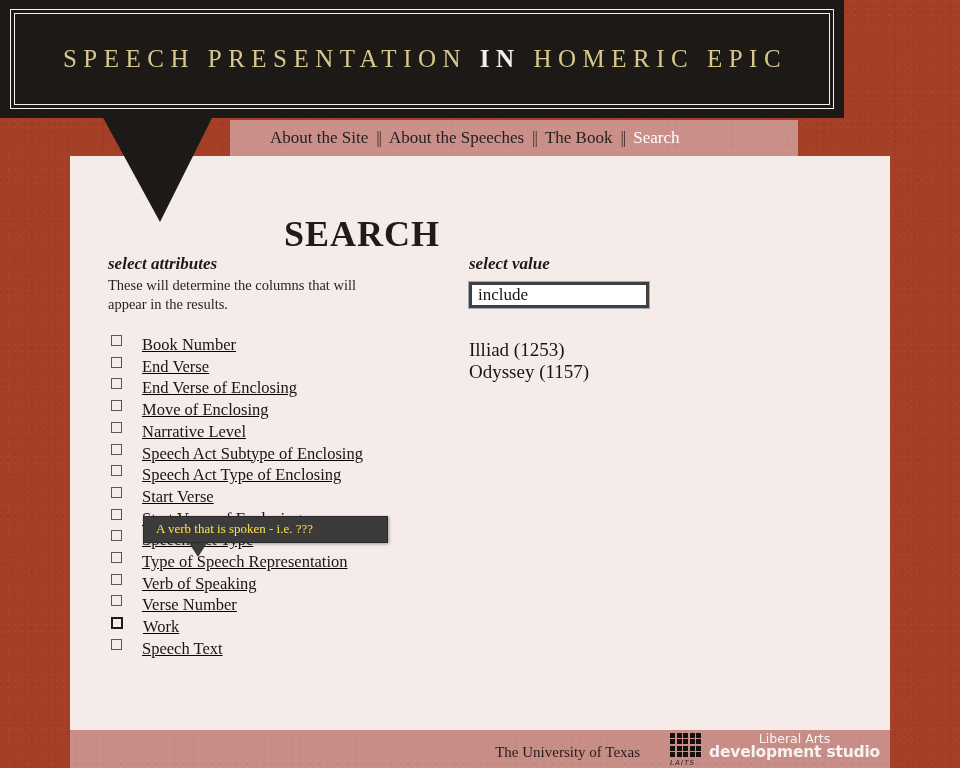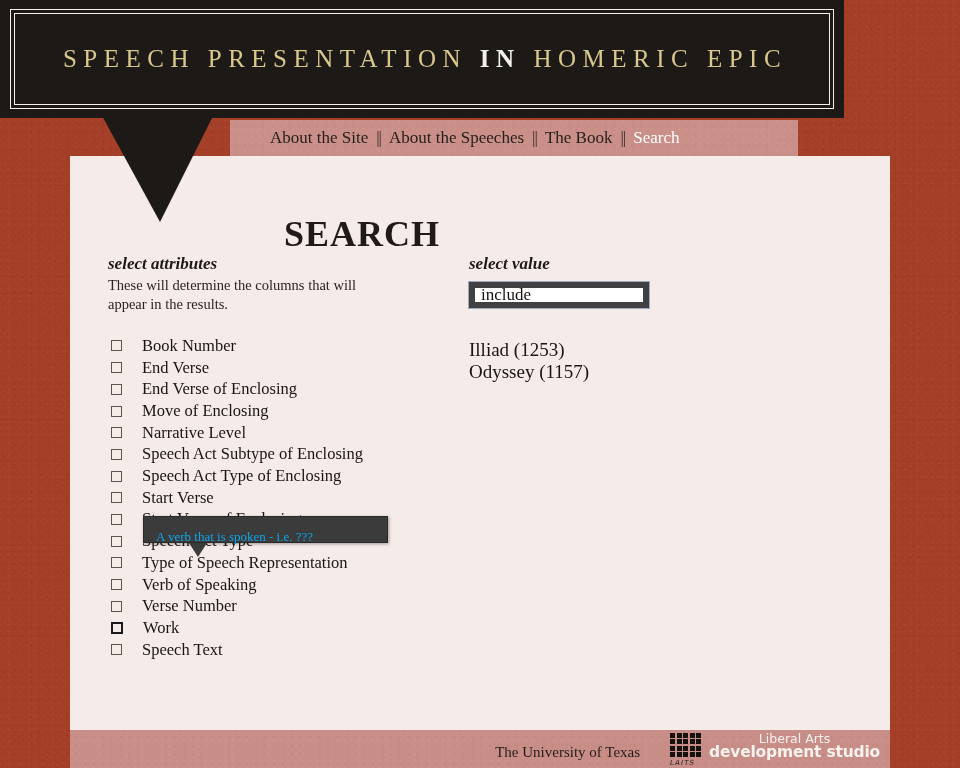--- a/index.html
+++ b/index.html
@@ -136,22 +136,22 @@
     width: 255px;
   }
 
   .attr-list {
     list-style: none;
     margin: 22px 0 0 0;
     padding: 0;
   }
   .attr-item {
     display: flex;
-    align-items: center;
     height: 21.7px;
+    text-decoration: underline;
   }
   .cbox {
     width: 11px; height: 11px;
     border: 1px solid #5d5550;
     background: #f5ebe8;
     margin-left: 3px;
     margin-right: 20px;
     flex: 0 0 auto;
   }
   .cbox.focused {
@@ -168,21 +168,21 @@
   
   .value-input {
     display: block;
     margin-top: 8px;
     width: 180px;
     height: 26px;
     font-family: "Liberation Serif", "DejaVu Serif", serif;
     font-size: 17px;
     color: #17130f;
     background: #ffffff;
-    border: 6px solid #404040;
+    border: 3px solid #404040;
     outline: 1px solid #9fa9bd;
     padding: 0 6px;
   }
 
   .value-list {
     list-style: none;
     margin: 31px 0 0 0;
     padding: 0;
   }
   .value-item {
@@ -197,23 +197,23 @@
     position: absolute;
     left: 143px; top: 516px;
     width: 245px; height: 27px;
     background: #3b3b3b;
     border: 1px solid #2a2a2a;
     z-index: 20;
     box-shadow: 1px 1px 3px rgba(0,0,0,0.35);
   }
   .tooltip-text {
     position: absolute;
-    left: 12px; top: 12px;
+    left: 12px; top: 4px;
     font-size: 13px;
-    color: #0ea5e9;
+    color: #fde047;
     white-space: nowrap;
   }
   .tooltip-arrow {
     position: absolute;
     left: 45px; top: 26px;
     width: 0; height: 0;
     border-left: 9px solid transparent;
     border-right: 9px solid transparent;
     border-top: 14px solid #3b3b3b;
   }

